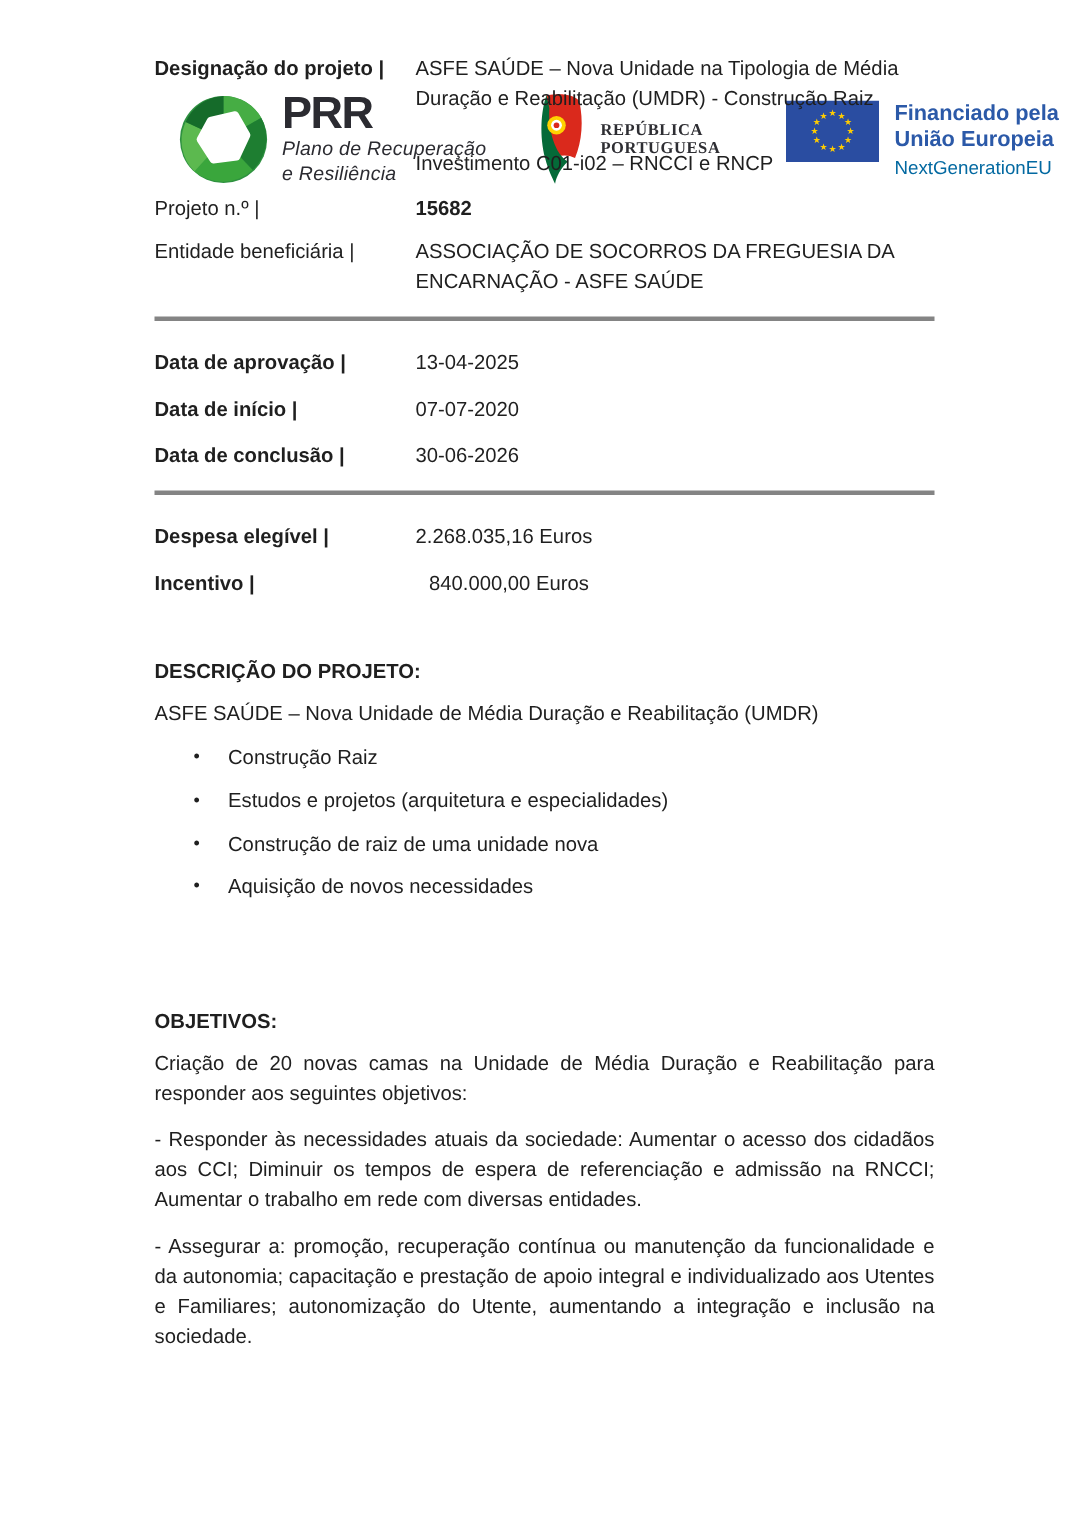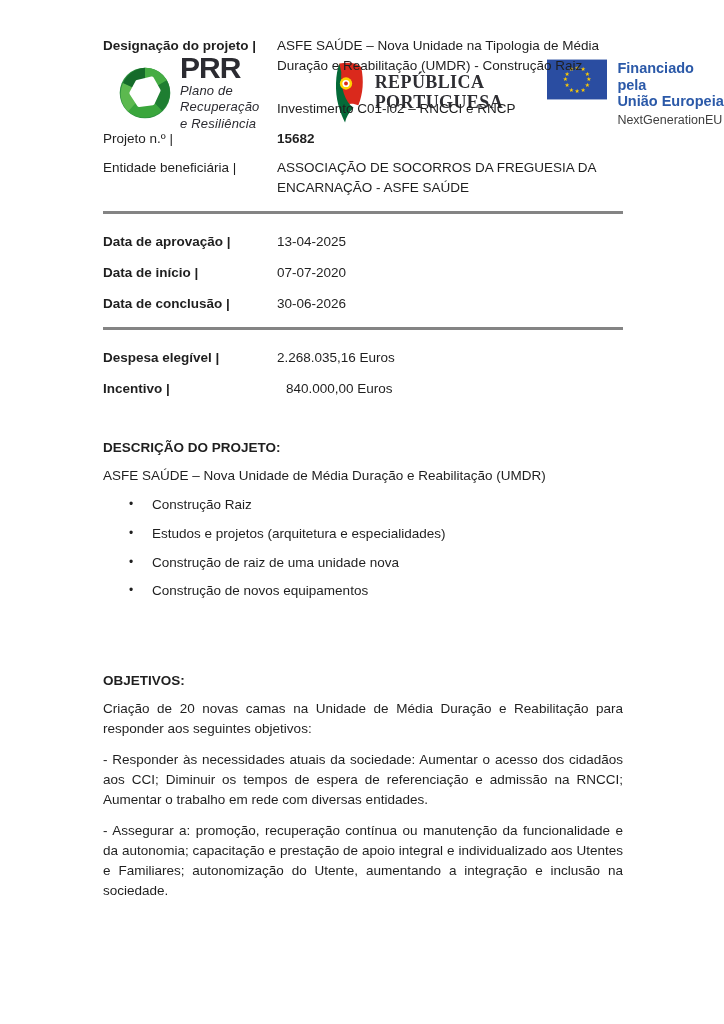--- a/index.html
+++ b/index.html
@@ -15,25 +15,25 @@
   .logos {
     display:flex; align-items:center;
     margin:58px 0 0 118px; height:70px;
   }
   .logo-prr { display:flex; align-items:center; }
   .prr-text { margin-left:8px; }
   .prr-name { font-size:30px; font-weight:bold; letter-spacing:-1px; color:#2b2b31; line-height:0.9; }
   .prr-tag { font-size:13px; color:#2b2b31; line-height:1.25; margin-top:2px; letter-spacing:0.2px;font-style:italic; }
   .logo-pt { display:flex; align-items:center; margin-left:28px; }
   .pt-text { margin-left:10px; font-family:"Liberation Serif", serif; font-weight:bold;
-             font-size:18px; line-height:1.1; color:#2e2e33; letter-spacing:0.4px; }
+             font-size:11px; line-height:1.1; color:#2e2e33; letter-spacing:0.4px; }
   .logo-eu { display:flex; align-items:flex-start; margin-left:44px; }
   .eu-text { margin-left:10px; padding-top:1px; }
   .eu-funded { font-size:14.5px; font-weight:bold; color:#2b59a8; line-height:1.15; }
-  .eu-next { font-size:12.5px; color:#404040; margin-top:3px; }
+  .eu-next { font-size:12.5px; color:#0369a1; margin-top:3px; }
 
   
   .rows { margin-top:36px; font-size:13.5px; }
   .row { display:grid; grid-template-columns:174px 1fr; margin-bottom:10px; }
   .row .label { line-height:1.45; }
   .row .value { line-height:1.45; }
   .bold { font-weight:bold; }
   .value p + p { margin-top:24px; }
   .indent-val { padding-left:9px; }
 
@@ -183,21 +183,21 @@
       </div>
     </div>
 
     <div class="desc-block">
       <h2 class="section-heading">DESCRIÇÃO DO PROJETO:</h2>
       <p class="desc-intro">ASFE SAÚDE – Nova Unidade de Média Duração e Reabilitação (UMDR)</p>
       <ul class="bullets">
         <li>Construção Raiz</li>
         <li>Estudos e projetos (arquitetura e especialidades)</li>
         <li>Construção de raiz de uma unidade nova</li>
-        <li>Construção de novos equipamentos</li>
+        <li>Aquisição de novos necessidades</li>
       </ul>
     </div>
 
     <div class="obj-block">
       <h2 class="section-heading">OBJETIVOS:</h2>
       <p>Criação de 20 novas camas na Unidade de Média Duração e Reabilitação para responder aos seguintes objetivos:</p>
       <p>- Responder às necessidades atuais da sociedade: Aumentar o acesso dos cidadãos aos CCI; Diminuir os tempos de espera de referenciação e admissão na RNCCI; Aumentar o trabalho em rede com diversas entidades.</p>
       <p>- Assegurar a: promoção, recuperação contínua ou manutenção da funcionalidade e da autonomia; capacitação e prestação de apoio integral e individualizado aos Utentes e Familiares; autonomização do Utente, aumentando a integração e inclusão na sociedade.</p>
     </div>
 

